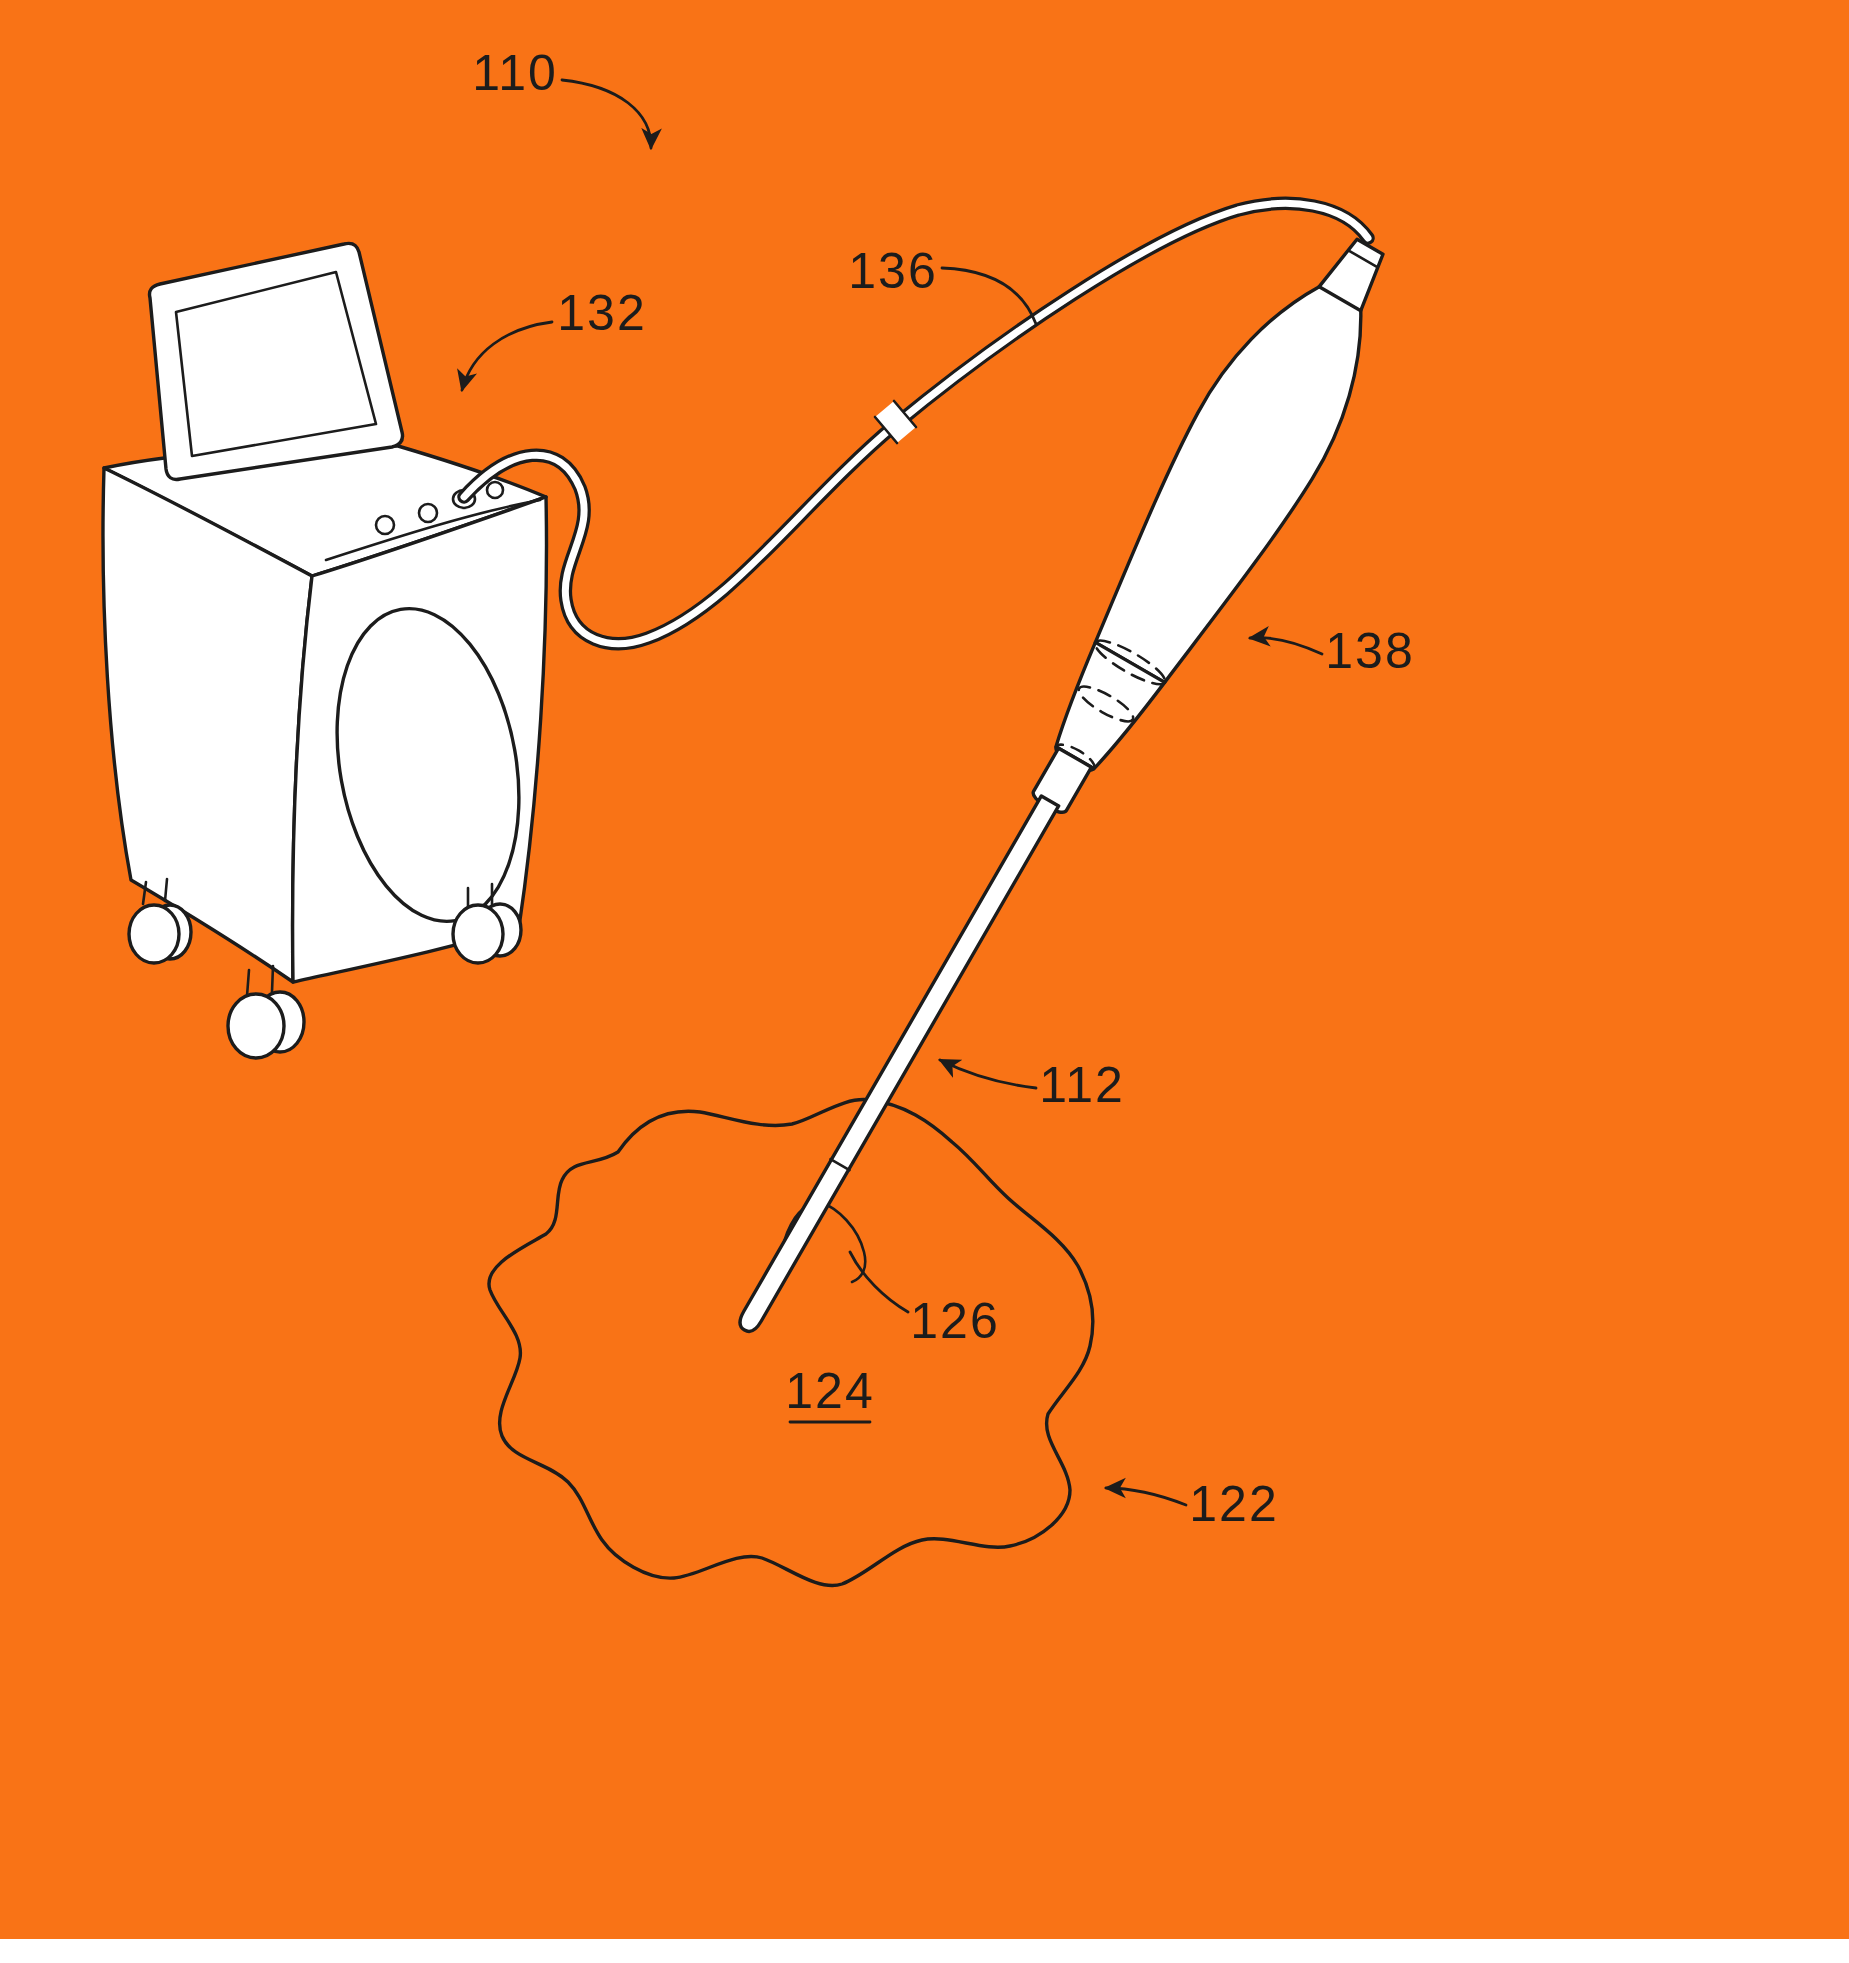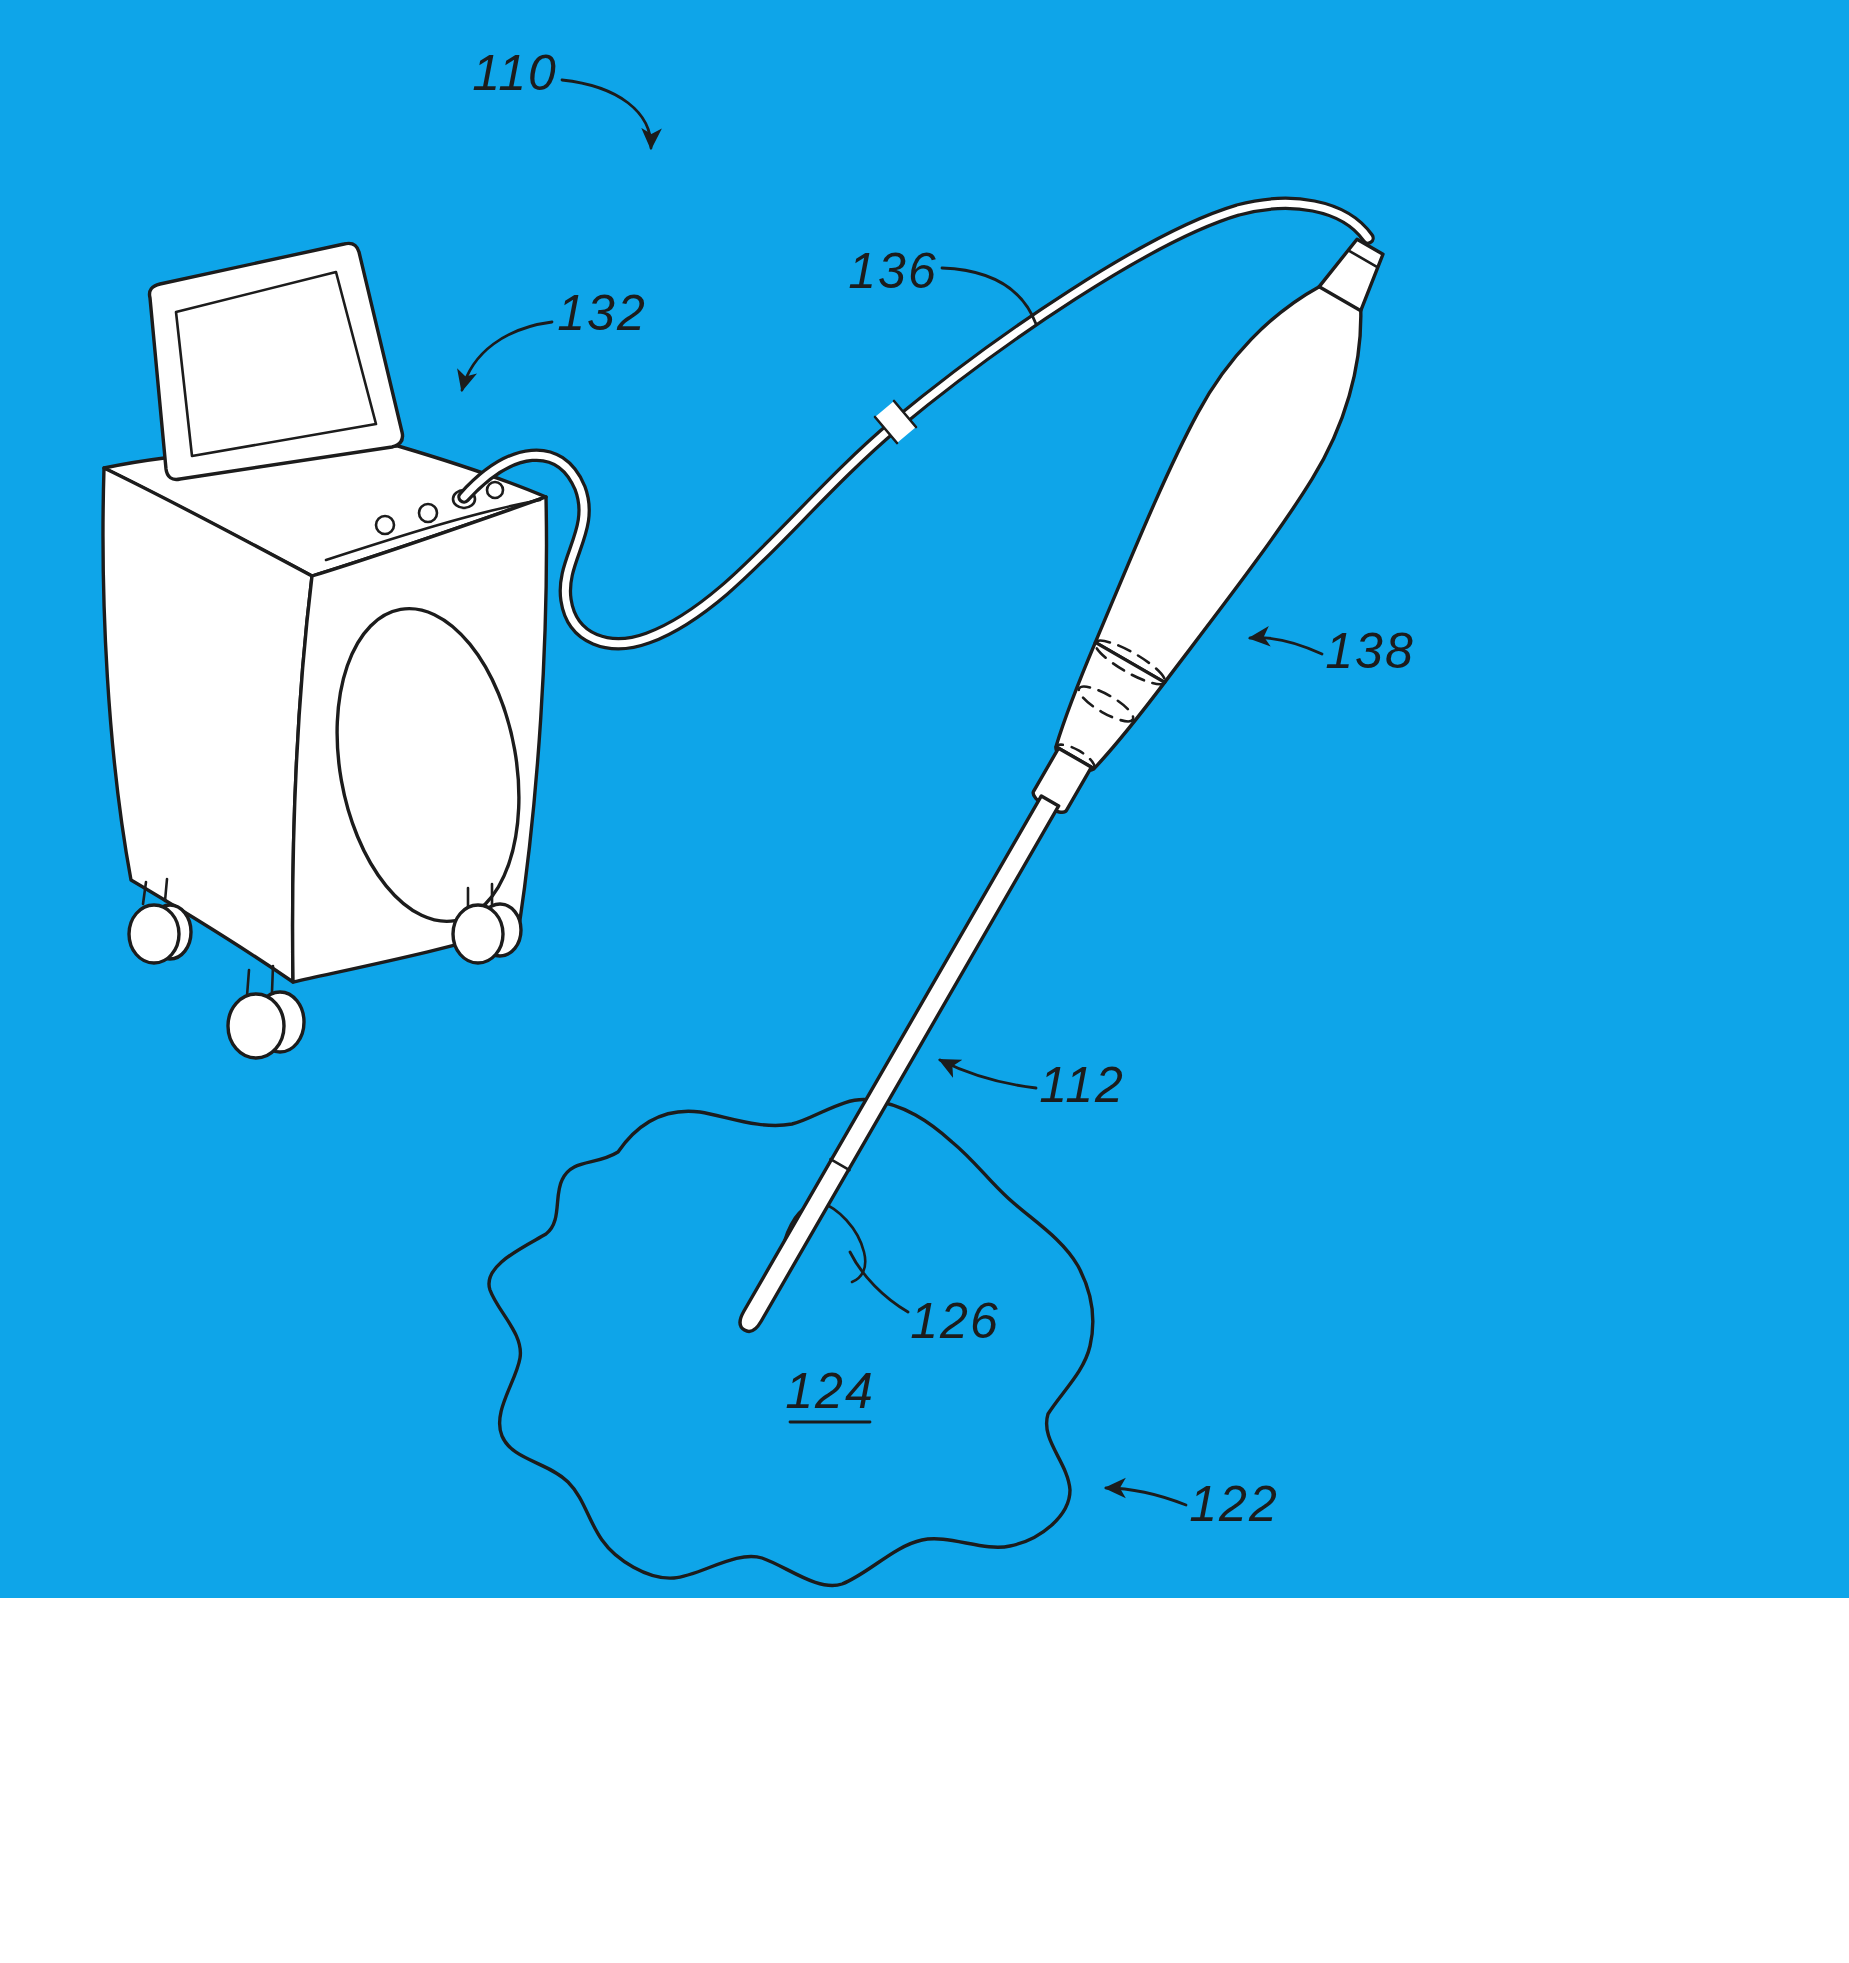--- a/index.html
+++ b/index.html
@@ -3,24 +3,23 @@
 <meta charset="utf-8">
 <style>
   html, body {
     margin: 0;
     padding: 0;
     background: #ffffff;
   }
   .figure-wrap {
     position: relative;
     width: 1849px;
-    height: 1598px;
-    background: #0ea5e9;
+    height: 1939px;
+    background: #f97316;
     overflow: hidden;
-    font-style: italic;
   }
   svg { display: block; }
   .ink {
     stroke: #1c1c1c;
     fill: none;
     stroke-width: 3.4;
     stroke-linecap: round;
     stroke-linejoin: round;
   }
   .thin { stroke-width: 2.6; }

